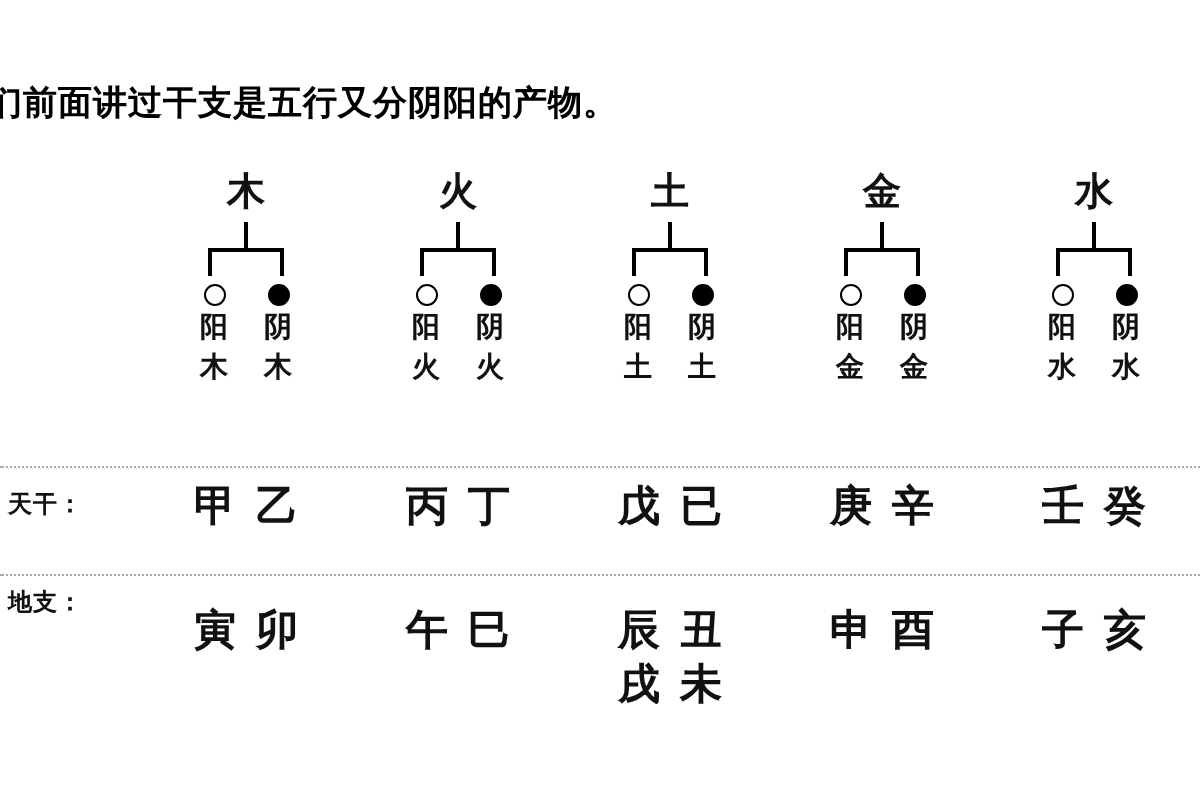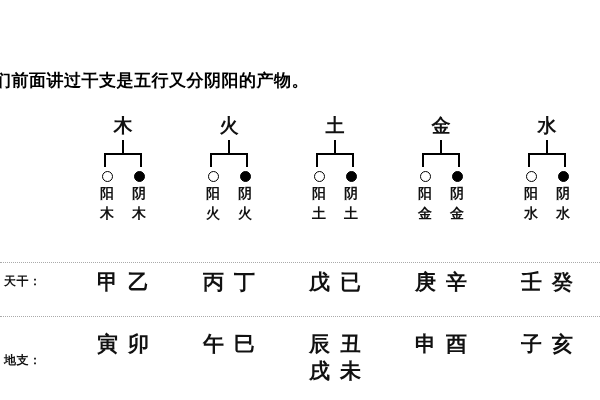--- a/index.html
+++ b/index.html
@@ -13,21 +13,20 @@
     font-family: "DejaVu Sans", "Liberation Sans", sans-serif;
     color: #111111;
     overflow: hidden;
     position: relative;
   }
   .page {
     position: relative;
     width: 600px;
     height: 348px;
     box-sizing: border-box;
-    margin-top: 29px;
   }
 
   
   .intro {
     position: absolute;
     left: -6px;
     top: 40px;
     font-size: 17px;
     font-weight: 700;
     letter-spacing: 0.5px;
@@ -141,21 +140,21 @@
   
   .row-label {
     position: absolute;
     left: 4px;
     font-size: 12px;
     font-weight: 700;
     letter-spacing: 0.5px;
     white-space: nowrap;
   }
   .row-label.stems { top: 244px; }
-  .row-label.branches { top: 323px; }
+  .row-label.branches { top: 293px; }
 
   
   .char-row {
     position: absolute;
     left: 70px;
     width: 530px;
     display: flex;
     flex-direction: row;
   }
   .char-row.stems { top: 240px; }

